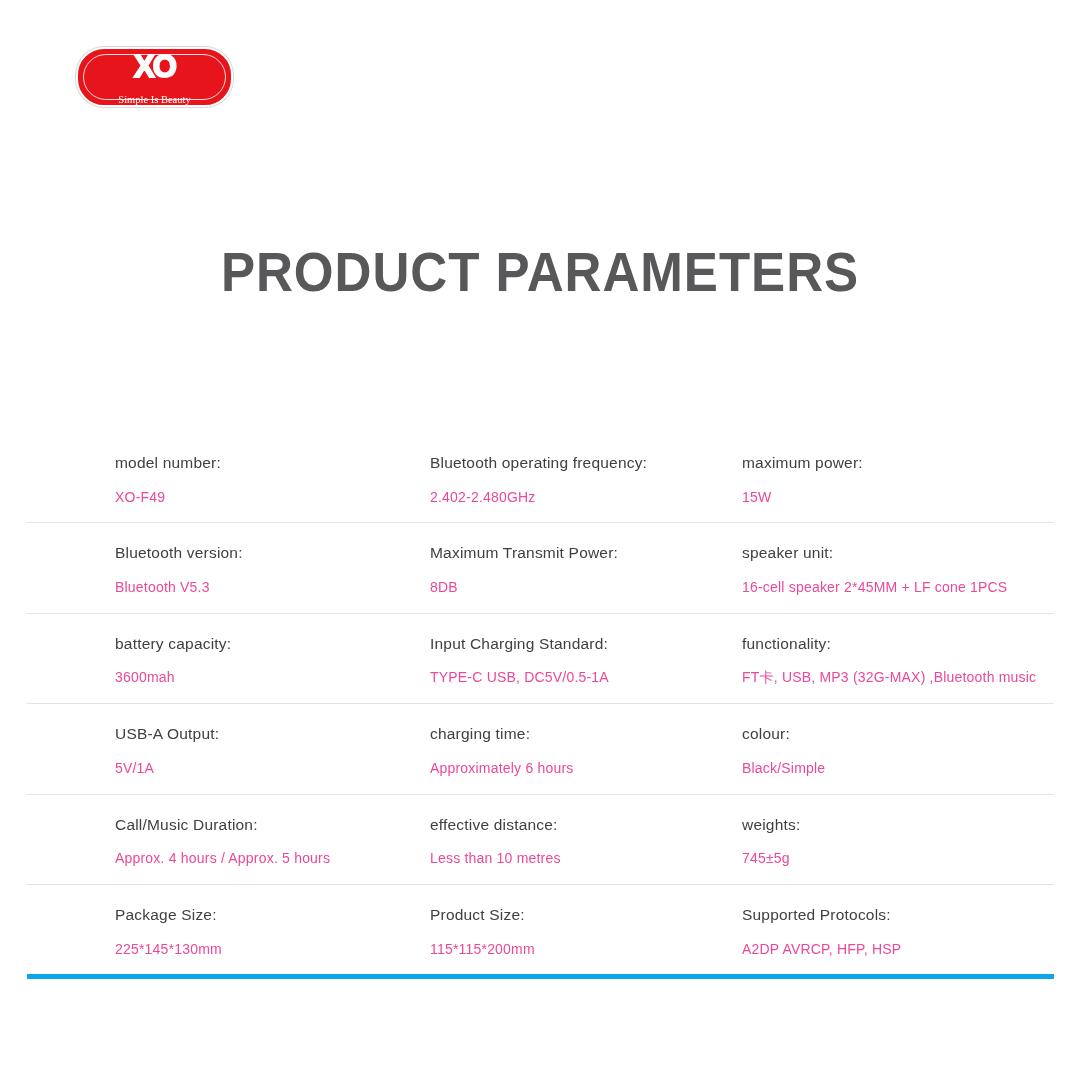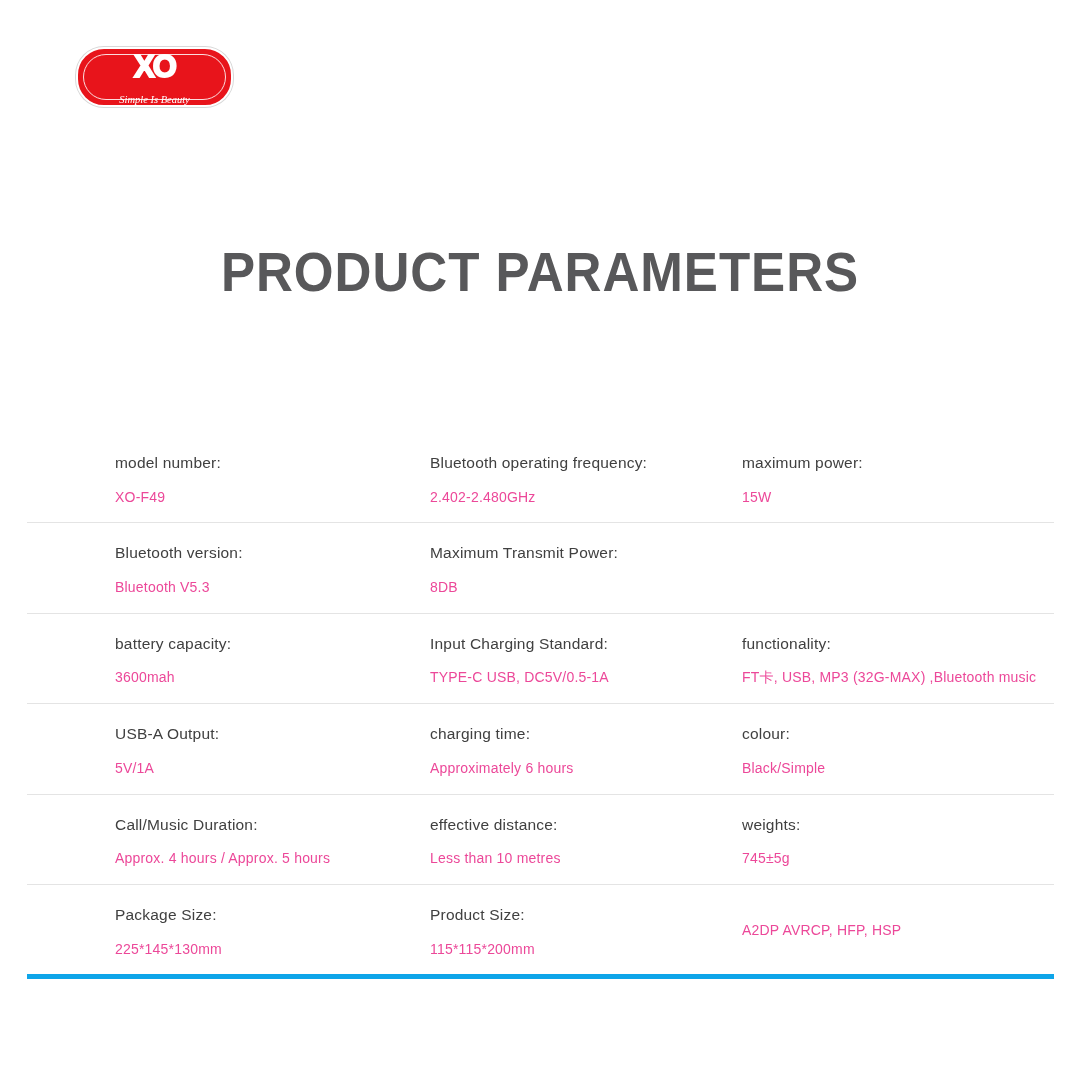--- a/index.html
+++ b/index.html
@@ -55,21 +55,20 @@
     letter-spacing: -2px;
     color: #ffffff;
     -webkit-text-stroke: 2px #ffffff;
     line-height: 1;
     margin-top: 2px;
     position: relative;
     z-index: 2;
   }
   .logo-tagline {
     font-family: "Liberation Serif", serif;
-    font-style: italic;
     font-size: 10.5px;
     color: #ffffff;
     line-height: 1;
     margin-top: 13px;
     position: relative;
     z-index: 2;
   }
 
   
   .page-title {
@@ -154,20 +153,24 @@
     </div>
     <div class="spec-row">
       <div class="spec-cell c1">
         <div class="spec-label">Bluetooth version:</div>
         <div class="spec-value">Bluetooth V5.3</div>
       </div>
       <div class="spec-cell c2">
         <div class="spec-label">Maximum Transmit Power:</div>
         <div class="spec-value">8DB</div>
       </div>
+      <div class="spec-cell c3">
+        <div class="spec-label">speaker unit:</div>
+        <div class="spec-value">16-cell speaker 2*45MM + LF cone 1PCS</div>
+      </div>
     </div>
     <div class="spec-row">
       <div class="spec-cell c1">
         <div class="spec-label">battery capacity:</div>
         <div class="spec-value">3600mah</div>
       </div>
       <div class="spec-cell c2">
         <div class="spec-label">Input Charging Standard:</div>
         <div class="spec-value">TYPE-C USB, DC5V/0.5-1A</div>
       </div>
@@ -207,16 +210,17 @@
     <div class="spec-row">
       <div class="spec-cell c1">
         <div class="spec-label">Package Size:</div>
         <div class="spec-value">225*145*130mm</div>
       </div>
       <div class="spec-cell c2">
         <div class="spec-label">Product Size:</div>
         <div class="spec-value">115*115*200mm</div>
       </div>
       <div class="spec-cell c3">
+        <div class="spec-label">Supported Protocols:</div>
         <div class="spec-value">A2DP  AVRCP,  HFP, HSP</div>
       </div>
     </div>
   </div>
 
 </body></html>

